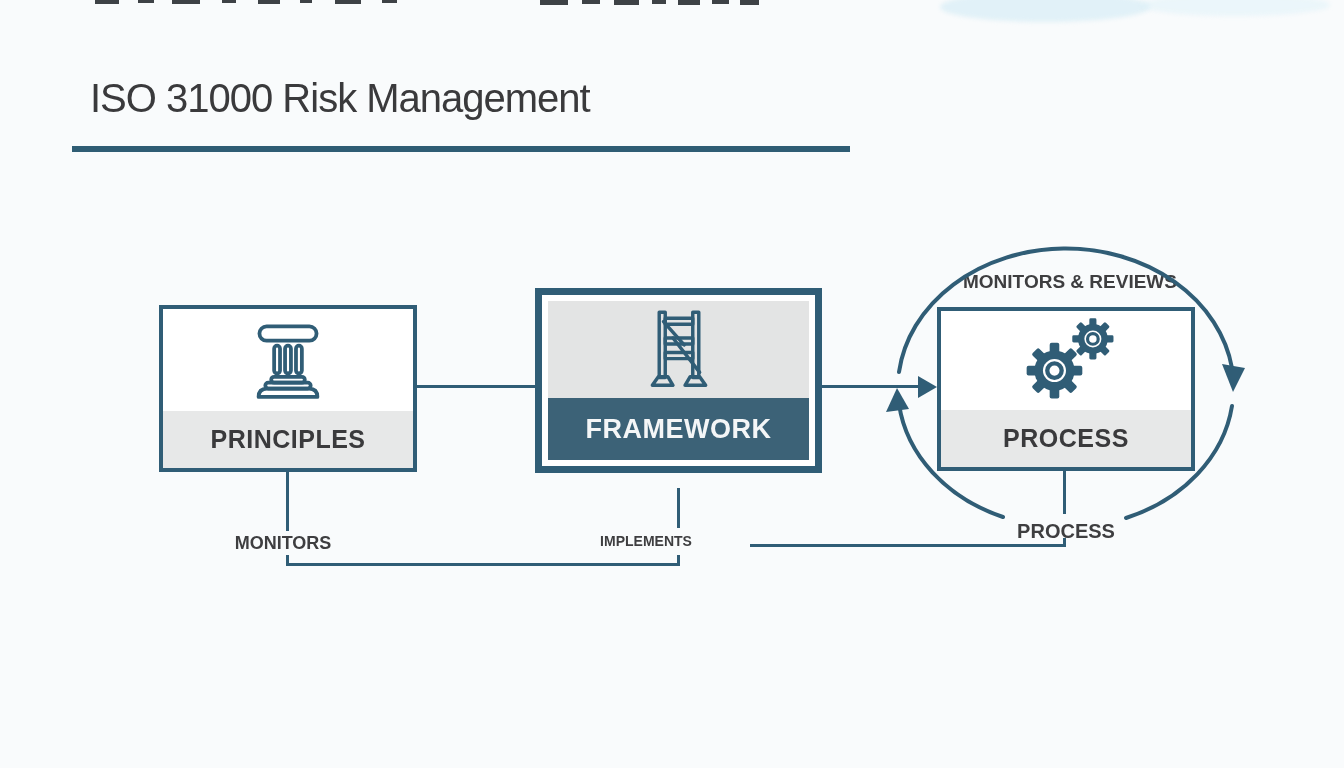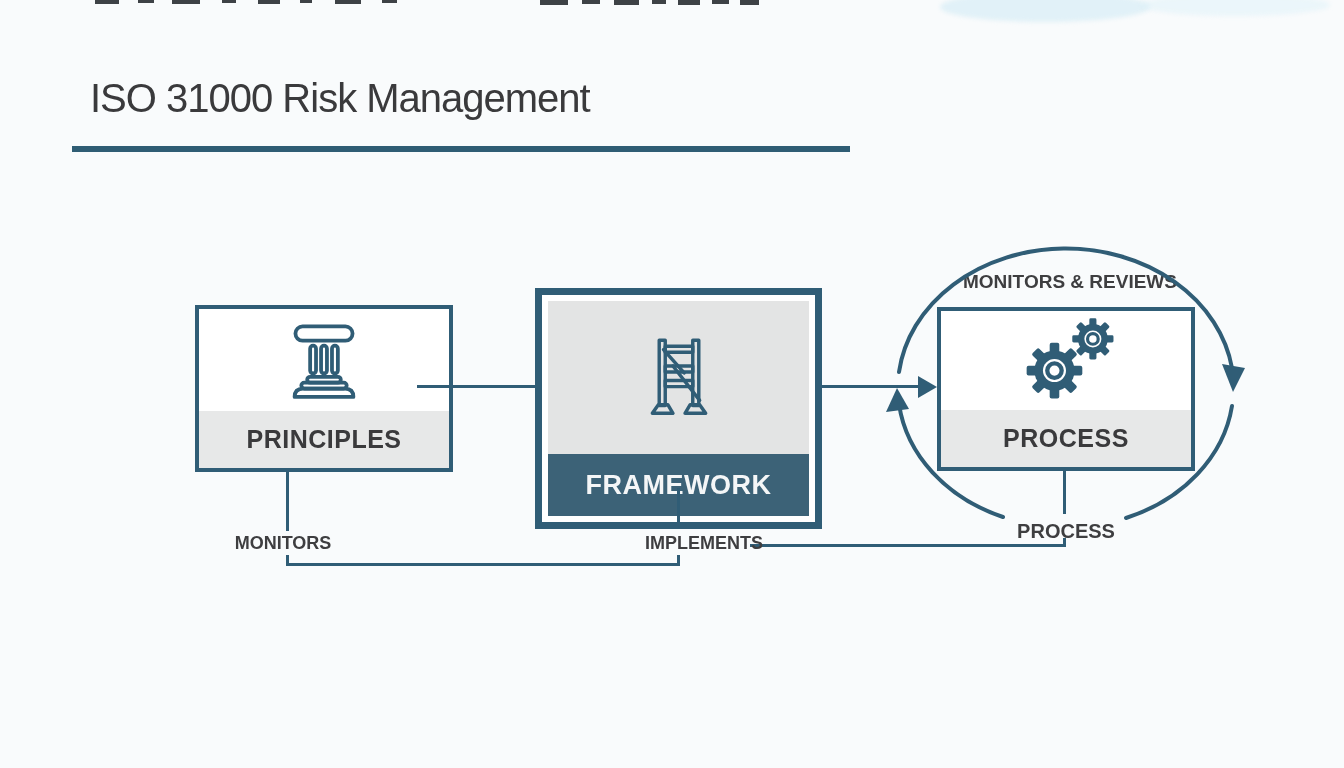--- a/index.html
+++ b/index.html
@@ -58,38 +58,38 @@
     <div class="artifact" style="left:678px;width:22px;height:5px"></div>
     <div class="artifact" style="left:712px;width:17px;height:4px"></div>
     <div class="artifact" style="left:740px;width:19px;height:5px"></div>
     <div class="smudge" style="left:940px;top:-8px;width:210px;height:30px;background:rgba(206,234,244,.55)"></div>
     <div class="smudge" style="left:1140px;top:-6px;width:190px;height:22px;background:rgba(222,242,249,.5)"></div>
   </div>
 
   <div class="title">ISO 31000 Risk Management</div>
   <div class="title-rule"></div>
 
-  <div class="node" style="left:159px;top:305px;width:258px;height:167px;margin-left:36px;">
+  <div class="node" style="left:159px;top:305px;width:258px;height:167px;">
     <div class="icon-area">
       <svg width="84" height="84" viewBox="0 0 100 100">
         <g fill="none" stroke="#305d76" stroke-width="4.5" stroke-linejoin="round" stroke-linecap="round">
           <rect x="16" y="10" width="68" height="17" rx="8.5"></rect>
           <rect x="33.5" y="33" width="7" height="33" rx="3.5"></rect>
           <rect x="46.5" y="33" width="7" height="33" rx="3.5"></rect>
           <rect x="59.5" y="33" width="7" height="33" rx="3.5"></rect>
           <rect x="30" y="70" width="40" height="7" rx="3.5"></rect>
           <rect x="23" y="77" width="54" height="7" rx="3.5"></rect>
           <path d="M15 94 Q15 84 25 84 H75 Q85 84 85 94 Z"></path>
         </g>
       </svg>
     </div>
     <div class="band">PRINCIPLES</div>
   </div>
 
-  <div class="node framework" style="left:535px;top:288px;width:287px;height:241px;justify-content:center;">
+  <div class="node framework" style="left:535px;top:288px;width:287px;height:185px;justify-content:center;">
     <div class="icon-area">
       <svg width="86" height="86" viewBox="0 0 100 100">
         <g fill="none" stroke="#305d76" stroke-width="4" stroke-linejoin="round" stroke-linecap="round">
           <rect x="27" y="6" width="7" height="76"></rect>
           <rect x="66" y="6" width="7" height="76"></rect>
           <rect x="34" y="13" width="32" height="7"></rect>
           <rect x="34" y="36" width="32" height="7"></rect>
           <rect x="34" y="53" width="32" height="7"></rect>
           <line x1="32" y1="17" x2="56" y2="44"></line>
           <line x1="43" y1="36" x2="74" y2="76"></line>
@@ -148,21 +148,21 @@
   <div class="vline" style="left:286px;top:555px;height:11px;"></div>
   <div class="hline" style="left:286px;top:563px;width:394px;"></div>
   <div class="vline" style="left:677px;top:555px;height:11px;"></div>
   <div class="vline" style="left:677px;top:488px;height:40px;"></div>
 
   <div class="hline" style="left:750px;top:544px;width:316px;"></div>
   <div class="vline" style="left:1063px;top:538px;height:9px;"></div>
   <div class="vline" style="left:1063px;top:471px;height:43px;"></div>
 
   <div class="flabel" style="left:203px;top:533px;width:160px;font-size:18px;">MONITORS</div>
-  <div class="flabel" style="left:624px;top:533px;width:160px;font-size:18px;">IMPLEMENTS</div>
+  <div class="flabel" style="left:566px;top:533px;width:160px;font-size:14px;">IMPLEMENTS</div>
   <div class="flabel" style="left:950px;top:271px;width:240px;font-size:19px;">MONITORS &amp; REVIEWS</div>
   <div class="flabel" style="left:986px;top:520px;width:160px;font-size:20px;">PROCESS</div>
 
   <svg class="svg-overlay">
     <g fill="none" stroke="#305d76" stroke-width="4" stroke-linecap="round">
       <path d="M 899 372 A 168 140 0 0 1 1232 368"></path>
       <path d="M 1232 406 A 168 140 0 0 1 1126 518"></path>
       <path d="M 1003 517 A 168 140 0 0 1 899 404"></path>
     </g>
     <polygon points="1222,364 1245,368 1233,392" fill="#305d76"></polygon>

